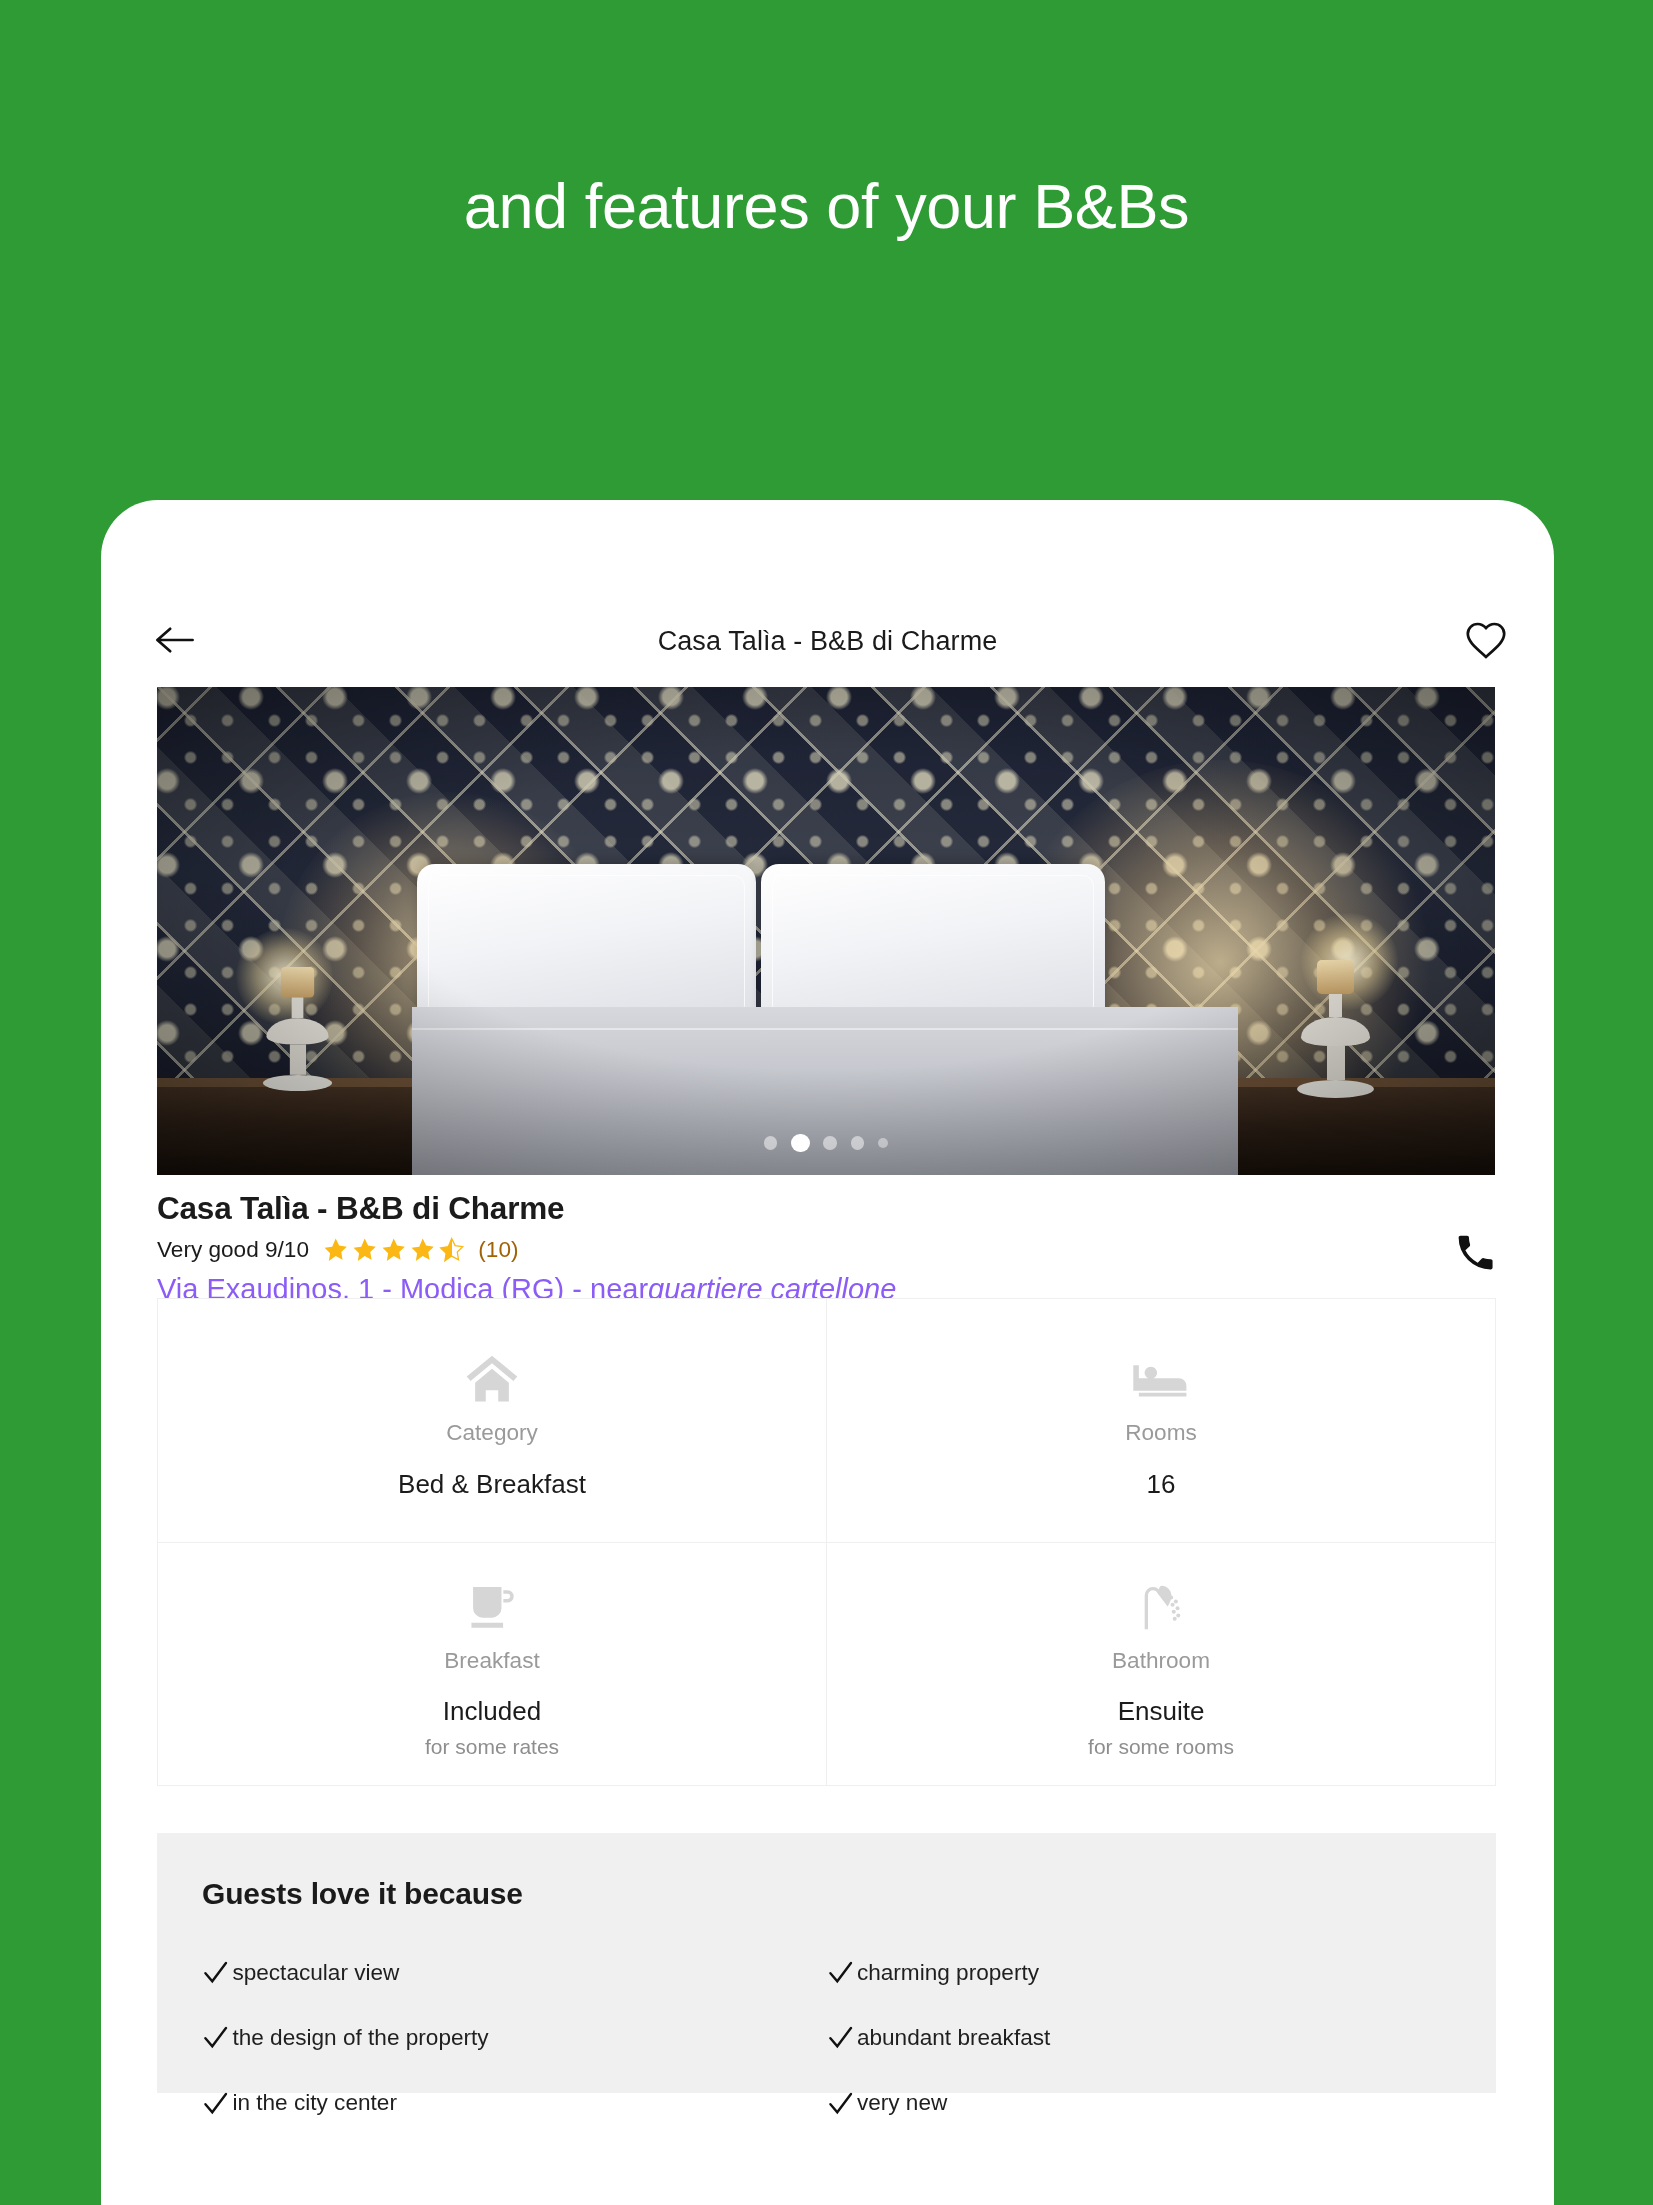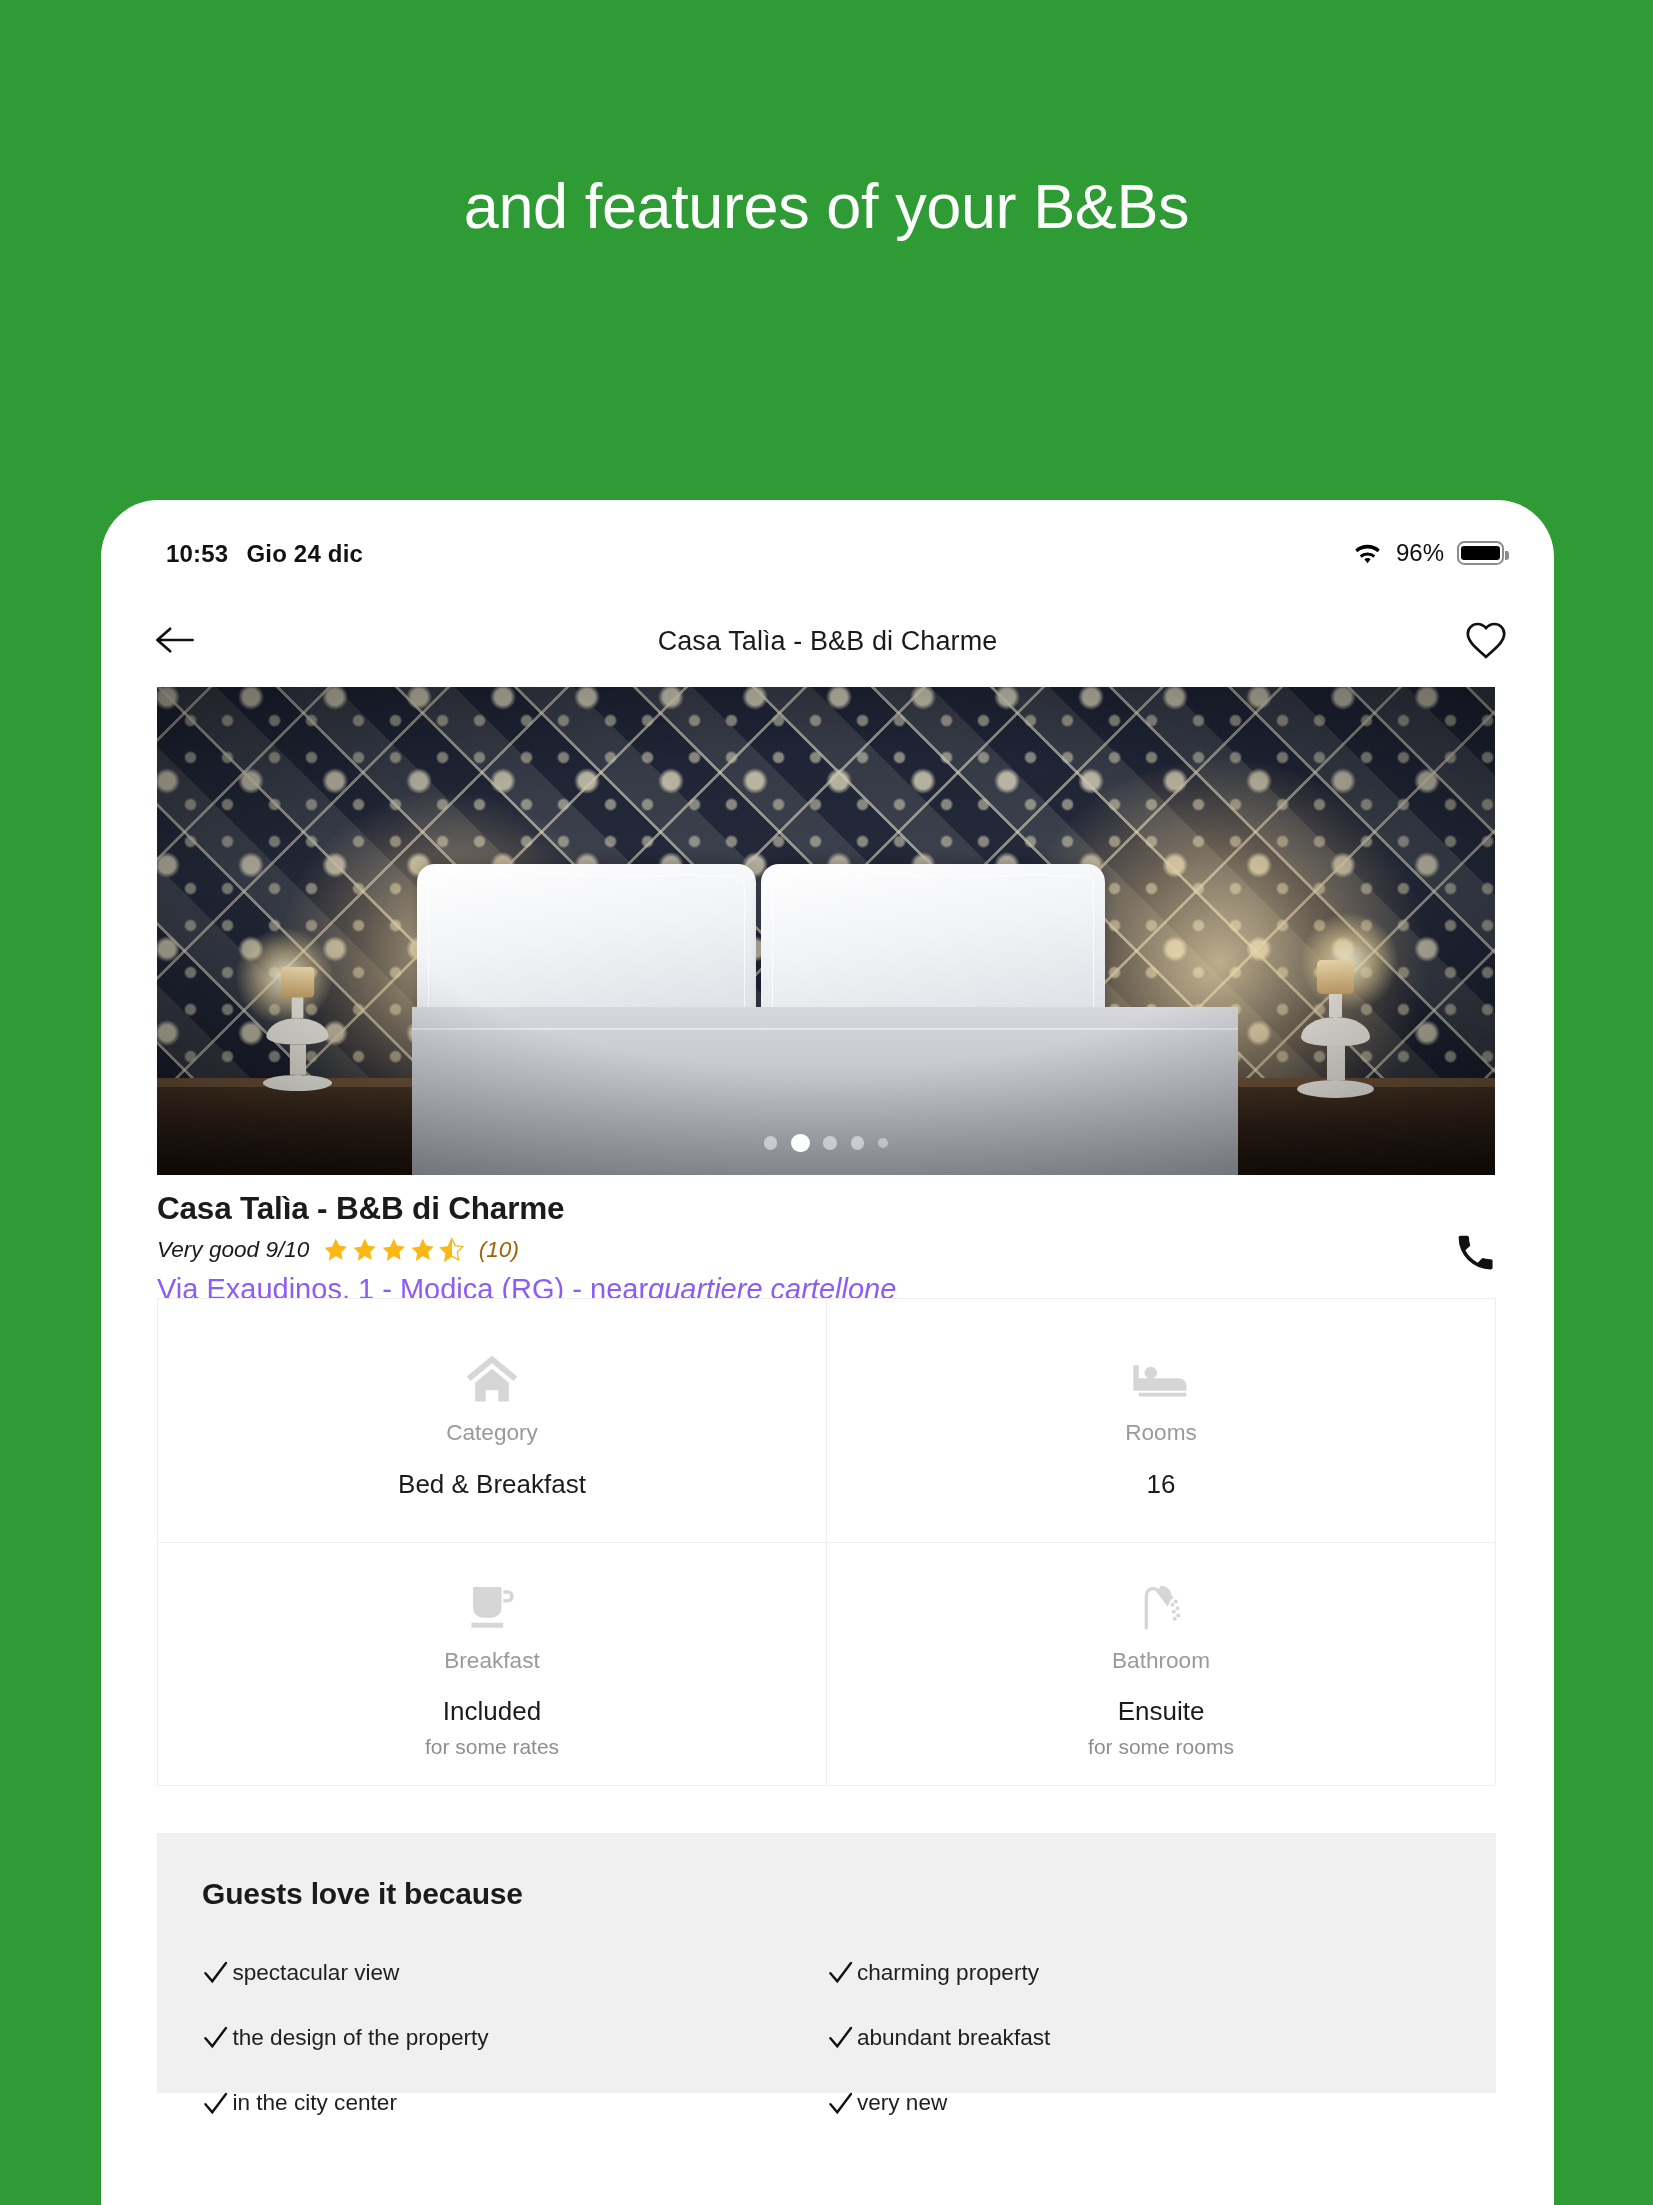--- a/index.html
+++ b/index.html
@@ -140,21 +140,21 @@
   .dots span{width:13.7px;height:13.7px;border-radius:50%;background:rgba(255,255,255,.50);display:block;}
   .dots span.on{background:#ffffff;width:18.6px;height:18.6px;}
   .dots span.sm{width:10.5px;height:10.5px;background:rgba(255,255,255,.42);}
 
   
   .phead{position:absolute;left:0;top:675px;width:1453px;}
   .p-name{
     position:absolute;left:56px;top:14.5px;
     font-size:31.5px;font-weight:700;color:#1b1b1b;letter-spacing:-0.2px;white-space:nowrap;
   }
-  .p-rating{position:absolute;left:56px;top:61px;display:flex;align-items:center;gap:13px;font-style:italic;}
+  .p-rating{position:absolute;left:56px;top:61px;display:flex;align-items:center;gap:13px;}
   .p-rating .score{font-size:22.6px;color:#1b1b1b;}
   .p-rating .count{font-size:22.6px;color:#a16207;}
   .stars{display:flex;align-items:center;gap:1.6px;}
   .p-addr{
     position:absolute;left:56px;top:98px;
     font-size:29px;color:#8b5cf6;white-space:nowrap;
   }
   .p-addr em{font-style:italic;}
   .p-phone{
     position:absolute;right:47px;top:47px;width:63px;height:63px;
@@ -193,37 +193,20 @@
 <body>
 
 <div class="stage">
 
   <div class="headline">
     <div>and features of your B&amp;Bs</div>
   </div>
 
   <div class="device">
 
-    <div class="statusbar">
-      <div class="sb-left">
-        <span>10:53</span>
-        <span>Gio 24 dic</span>
-      </div>
-      <div class="sb-right">
-        <span>
-          <svg class="wifi-ic" viewBox="0 0 24 20">
-              <path fill="#000" d="M12 18.5l2.6-3.2a4 4 0 0 0-5.2 0L12 18.5zM12 12.1c1.9 0 3.6.7 4.9 1.8l1.6-2a10 10 0 0 0-13 0l1.6 2a7.4 7.4 0 0 1 4.9-1.8zM12 6.2c3.2 0 6.2 1.2 8.5 3.1L22.2 7A15.3 15.3 0 0 0 12 3.2 15.3 15.3 0 0 0 1.8 7l1.7 2.3A13.2 13.2 0 0 1 12 6.2z"></path>
-            </svg>
-        </span>
-        <span class="sb-pct">96%</span>
-        <span class="batt">
-            <i></i>
-          </span>
-      </div>
-    </div>
 
     <div class="navbar">
       <div class="nav-back">
         <span>
           <svg width="42" height="32" viewBox="0 0 52 40">
               <path d="M4 20h44M4 20l16-14M4 20l16 14" stroke="#111" stroke-width="3.4" fill="none" stroke-linecap="round" stroke-linejoin="round"></path>
             </svg>
         </span>
       </div>
       <div class="nav-title">Casa Talìa - B&amp;B di Charme</div>

